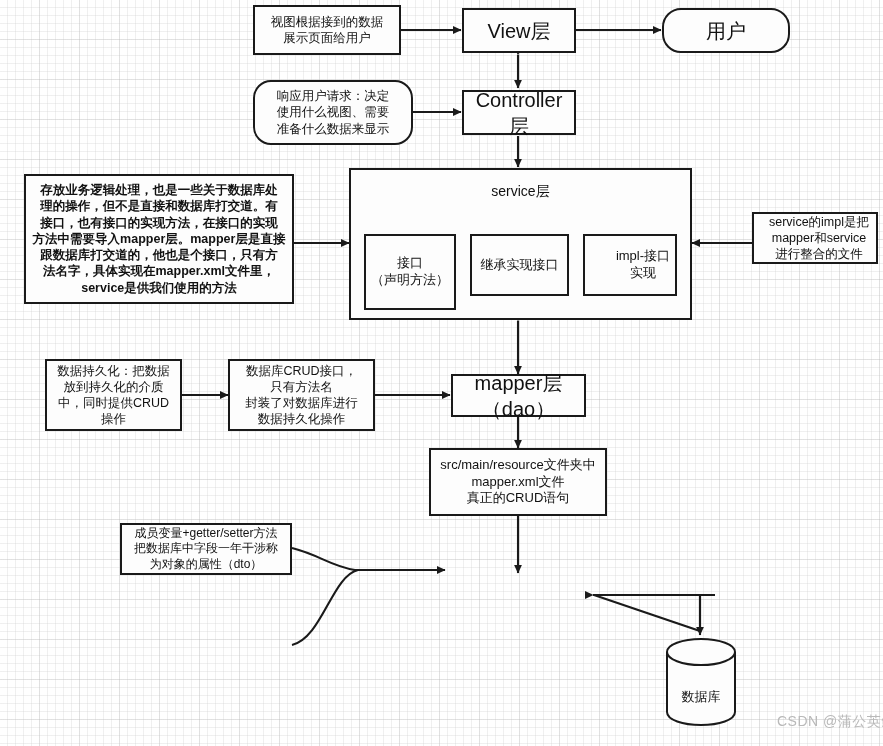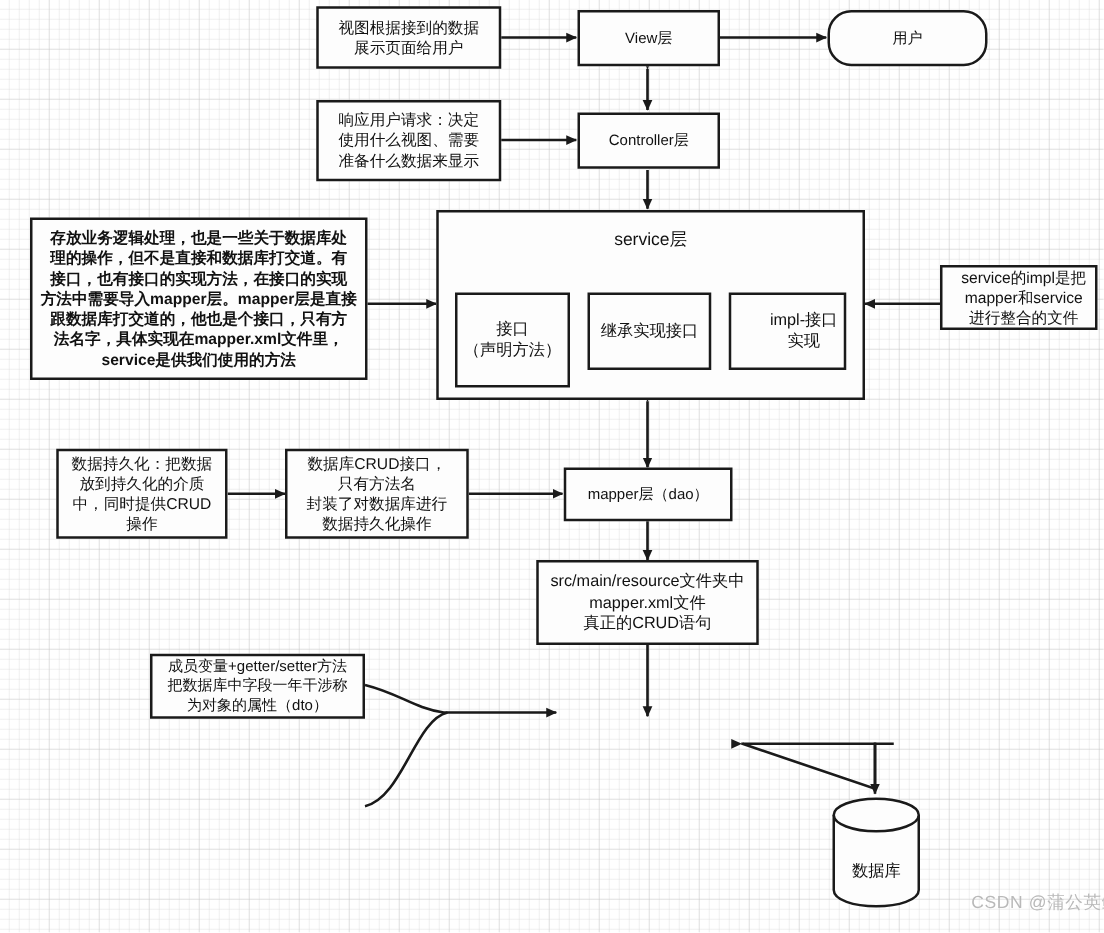--- a/index.html
+++ b/index.html
@@ -32,21 +32,21 @@
     background:#fdfdfd;
     display:flex;
     align-items:center;
     justify-content:center;
     text-align:center;
     color:#111;
     line-height:1.30;
     white-space:pre-line;
     padding:2px 4px;
   }
-  .node{font-size:12px;}
+  .node{font-size:20px;}
   .note{font-size:12.5px;}
   .grp{
     align-items:flex-start;
     justify-content:center;
     padding-top:12px;
   }
   .grp-title{font-size:14px;}
   .sub{font-size:13px;}
   .db-wrap{position:absolute;}
   .db-label{
@@ -113,21 +113,21 @@
       <path d="M292,645 C322,638 332,576 358,570"></path>
 
       <path d="M715,595 L700,595 L700,631 L594,595 M715,595"></path>
       <path d="M593,595 L700,595 L700,635" marker-start="url(#ah2)" marker-end="url(#ah)"></path>
     </g>
   </svg>
 
   <div class="box note" style="left:253px;top:5px;width:148px;height:50px;">视图根据接到的数据
 展示页面给用户</div>
 
-  <div class="box note" style="left:253px;top:80px;width:148px;height:65px;">响应用户请求：决定
+  <div class="box note" style="left:253px;top:80px;width:160px;height:65px;border-radius:18px;">响应用户请求：决定
 使用什么视图、需要
 准备什么数据来显示</div>
 
   <div class="box note" style="left:24px;top:174px;width:270px;height:130px;font-size:12.5px;font-weight:bold;">存放业务逻辑处理，也是一些关于数据库处
 理的操作，但不是直接和数据库打交道。有
 接口，也有接口的实现方法，在接口的实现
 方法中需要导入mapper层。mapper层是直接
 跟数据库打交道的，他也是个接口，只有方
 法名字，具体实现在mapper.xml文件里，
 service是供我们使用的方法</div>

